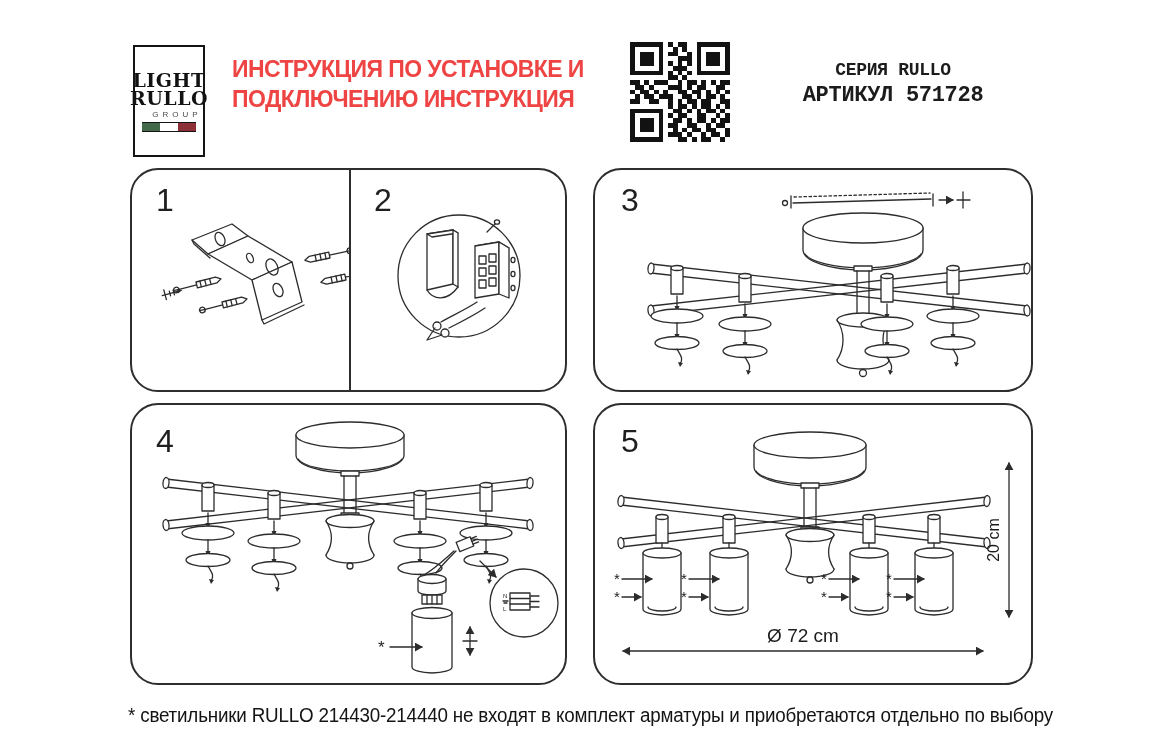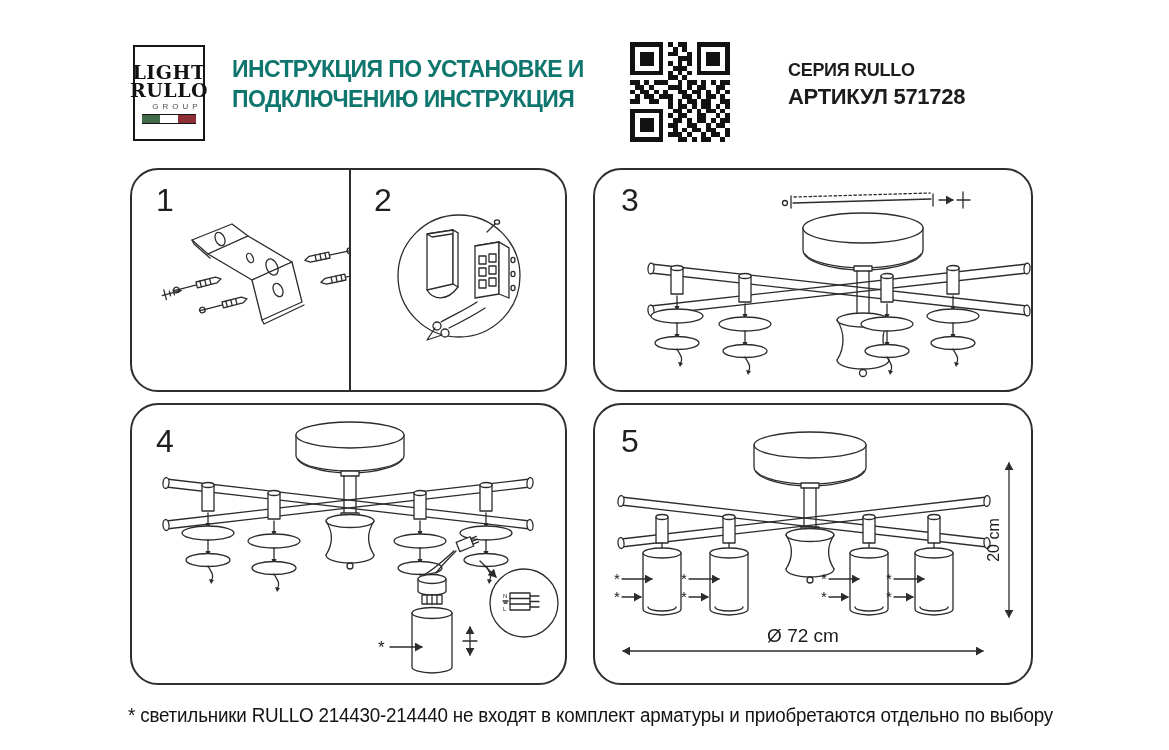--- a/index.html
+++ b/index.html
@@ -1,36 +1,36 @@
 <!DOCTYPE html>
 <html><head>
 <meta charset="utf-8">
 <style>
   html,body{margin:0;padding:0;background:#fff;}
   #page{position:relative;width:1169px;height:750px;background:#ffffff;overflow:hidden;
         font-family:"Liberation Sans",sans-serif;color:#1c1c1c;}
 
   
-  .logo{position:absolute;left:133px;top:45px;width:72px;height:96px;border:2px solid #151515;
+  .logo{position:absolute;left:133px;top:45px;width:72px;height:112px;border:2px solid #151515;
         display:flex;flex-direction:column;align-items:center;justify-content:center;box-sizing:border-box;}
   .logo .word{font-family:"DejaVu Serif",serif;font-weight:bold;font-size:19px;line-height:18px;
         letter-spacing:.5px;color:#121212;}
   .logo .group{font-size:8px;letter-spacing:4px;color:#4c4c4c;margin:3px 0 0 16px;}
   .flag{width:54px;height:8px;border-top:1.5px solid #141414;border-bottom:1.5px solid #141414;
         display:flex;margin-top:3px;}
   .flag div{flex:1;}
 
   .title{position:absolute;left:232px;top:54px;font-weight:bold;font-size:23px;line-height:30px;
-         letter-spacing:-.6px;color:#0f766e;}
+         letter-spacing:-.6px;color:#ef4444;}
 
   .qr{position:absolute;left:630px;top:42px;width:100px;height:100px;
       display:grid;grid-template-columns:repeat(21,1fr);grid-template-rows:repeat(21,1fr);background:#fff;}
   .qr .on{background:#121212;}
 
-  .series{position:absolute;left:788px;top:60px;width:210px;text-align:left;}
+  .series{position:absolute;left:788px;top:60px;width:210px;text-align:center;font-family:Liberation Mono, monospace;}
   .series .l1{font-weight:bold;font-size:18px;letter-spacing:-.3px;}
   .series .l2{font-weight:bold;font-size:22px;letter-spacing:-.3px;margin-top:3px;}
 
   
   .panel{position:absolute;border:2px solid #2e2e2e;border-radius:28px;background:#fff;box-sizing:border-box;}
   #p12{left:130px;top:168px;width:437px;height:224px;}
   #p3 {left:593px;top:168px;width:440px;height:224px;}
   #p4 {left:130px;top:403px;width:437px;height:282px;}
   #p5 {left:593px;top:403px;width:440px;height:282px;}
   .divider{position:absolute;left:217px;top:0;bottom:0;width:2px;background:#2e2e2e;}

